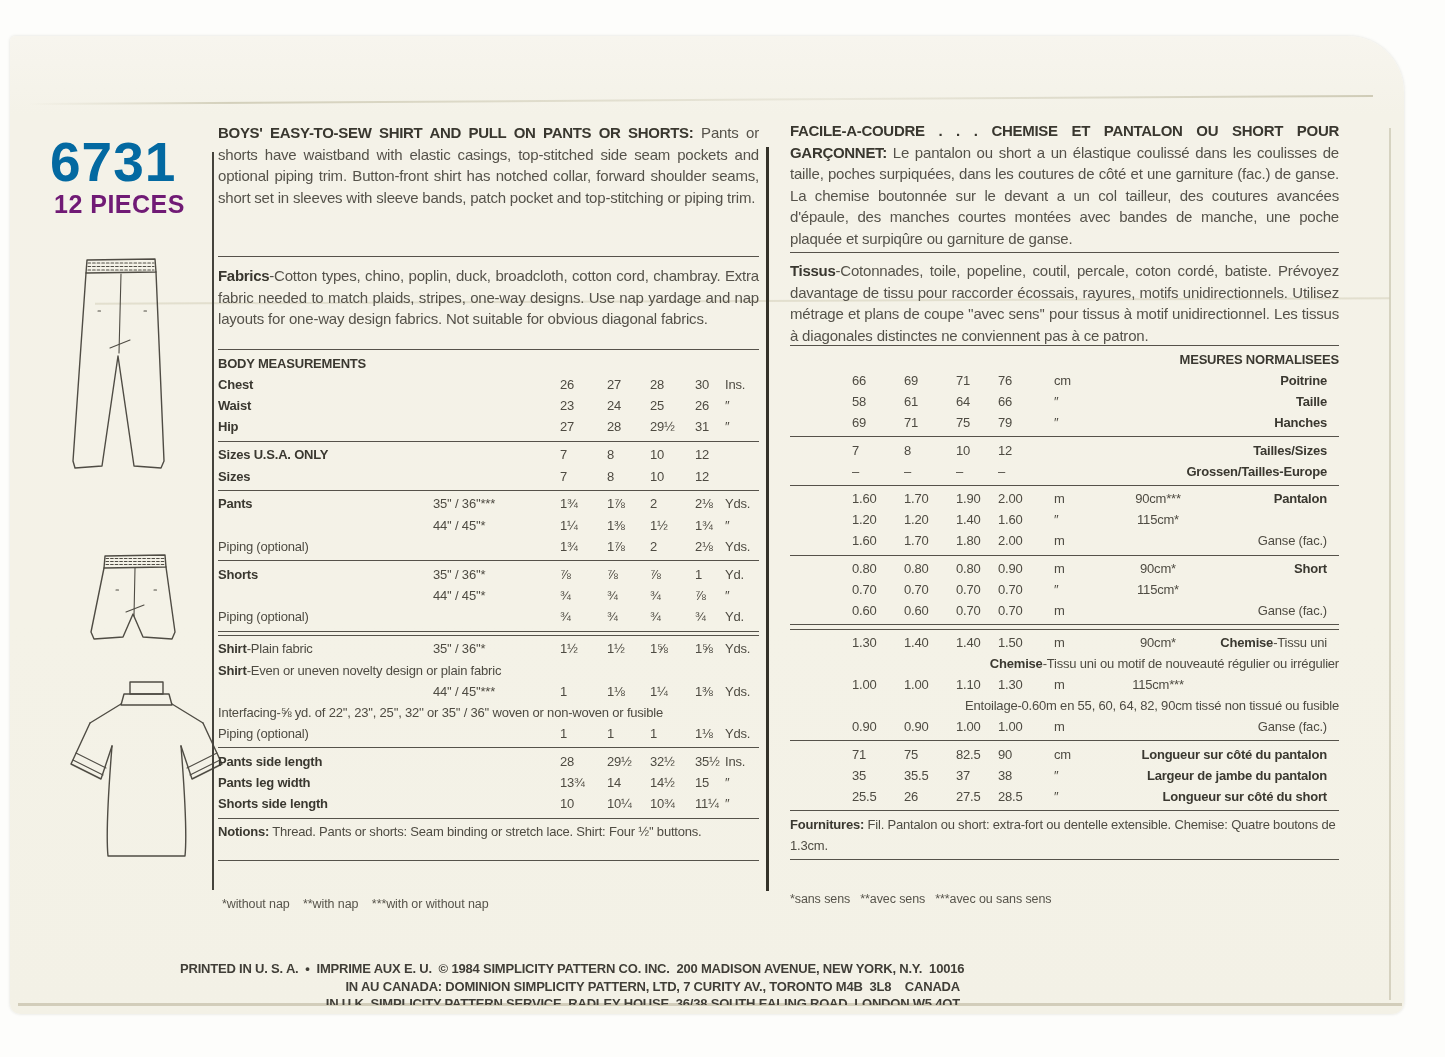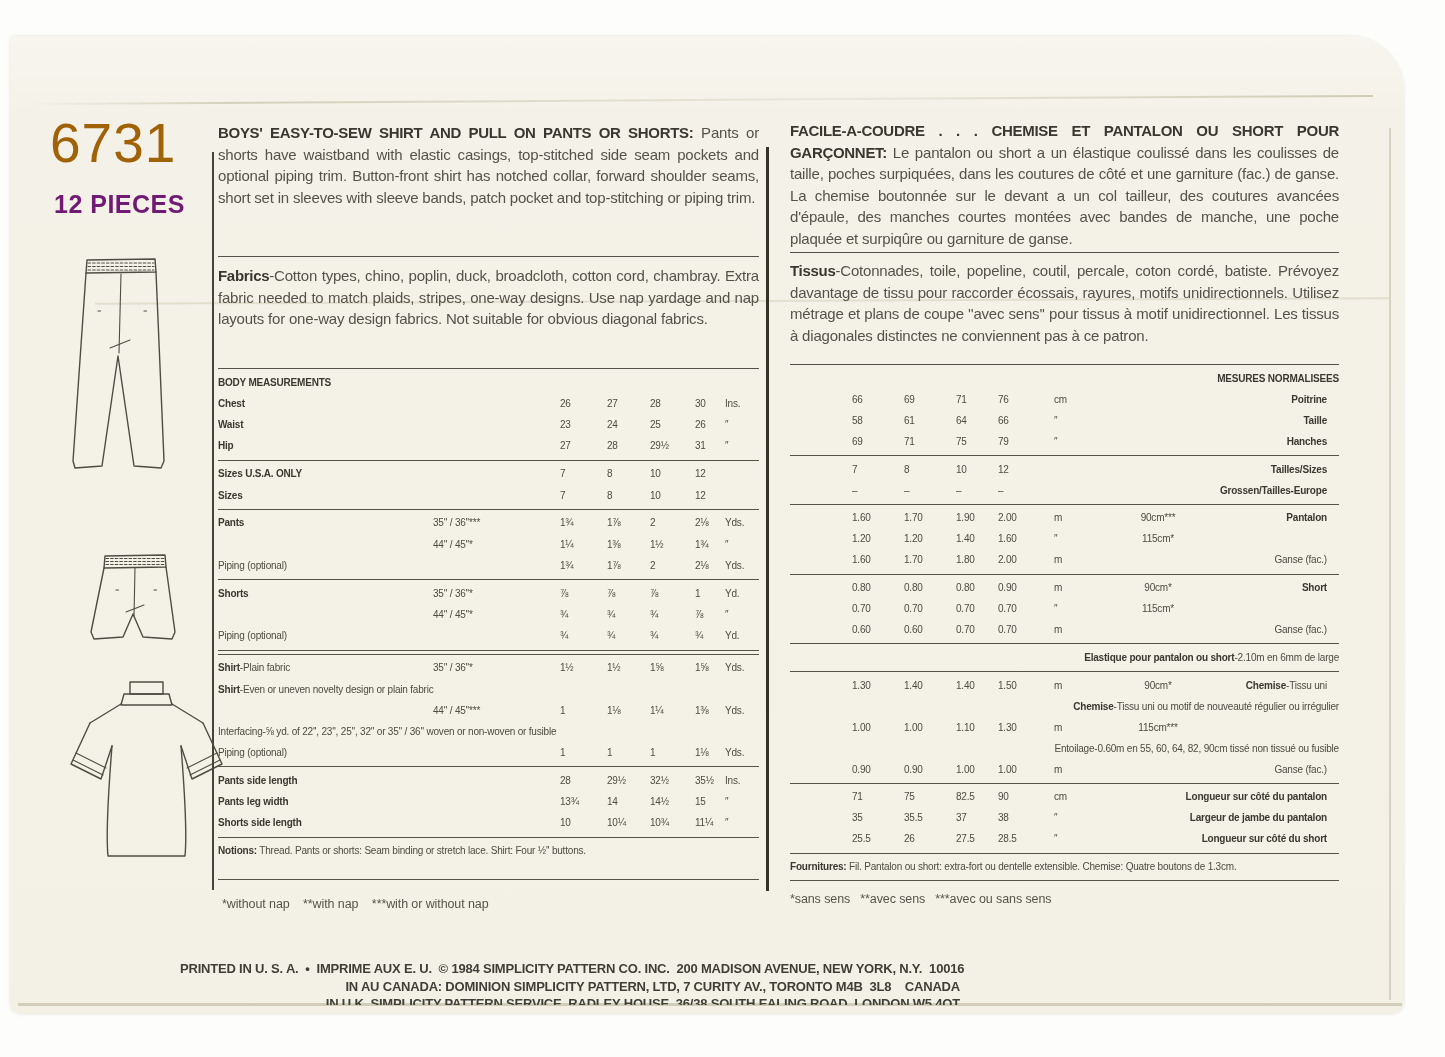--- a/index.html
+++ b/index.html
@@ -16,32 +16,32 @@
     border-radius:5px 56px 12px 10px;
     box-shadow:0 0 3px rgba(90,88,70,.18);
   }
   .crease{position:absolute;}
   #crease-top{left:28px;top:99px;width:1345px;height:2px;transform:rotate(-.35deg);
     background:linear-gradient(90deg,rgba(208,204,182,0),rgba(203,199,176,.8) 15%,rgba(210,206,186,.3) 60%,rgba(198,194,170,.8));}
   #crease-mid{left:95px;top:300px;width:1295px;height:1.5px;background:rgba(216,212,192,.65);transform:rotate(-.25deg);}
   #crease-bottom{left:18px;top:1003px;width:1384px;height:2.5px;background:rgba(203,199,178,.85);}
   #edge-right{left:1389px;top:128px;width:2px;height:872px;background:rgba(206,202,182,.8);}
 
-  .pattern-number{left:50px;top:111px;font-size:55px;font-weight:400;letter-spacing:1px;color:#a16207;}
+  .pattern-number{left:50px;top:130px;font-size:55px;font-weight:700;letter-spacing:1px;color:#0369a1;}
   .pieces{left:54px;top:190px;font-size:25px;font-weight:600;letter-spacing:.5px;color:#701a75;}
 
   .vl{position:absolute;background:#45433c;}
   #vl-left{left:212px;top:152px;width:1.7px;height:738px;}
   #vl-mid{left:766px;top:147px;width:2.6px;height:744px;background:#343229;}
 
   .desc{font-size:15px;line-height:21.5px;text-align:justify;color:#55524a;letter-spacing:-.2px;}
   .desc .b{font-weight:700;color:#39372f;letter-spacing:-.3px;}
   .hr{border-top:1.7px solid #55524a;}
 
-  .tbl{font-size:10px;color:#4e4b42;letter-spacing:-.2px;margin-top:19px;}
+  .tbl{font-size:13px;color:#4e4b42;letter-spacing:-.2px;}
   .tbl .b{font-weight:700;color:#3a3830;}
   .trow{position:relative;height:21.2px;line-height:21.2px;white-space:nowrap;}
   .fr .trow{height:21px;line-height:21px;}
   .rule{border-top:1.6px solid #55524a;margin:3.2px 0 2.6px 0;}
   .hd{font-weight:700;color:#3a3830;}
   .fhead{text-align:right;}
   .ffull{text-align:right;}
   .fpar{height:auto !important;white-space:normal;line-height:21px;}
   .en .wcol{position:absolute;left:215px;}
   .en .v0{position:absolute;left:342px;}
@@ -268,21 +268,20 @@
     </div>
     <div class="trow frow">
       <span class="fv0">0.60</span>
       <span class="fv1">0.60</span>
       <span class="fv2">0.70</span>
       <span class="fv3">0.70</span>
       <span class="fu">m</span>
       <span class="flab"><span>Ganse (fac.)</span></span>
     </div>
     <div class="rule"></div>
-    <div class="trow ffull"><span class="b">Elastique pour pantalon ou short</span><span>-2.10m en 6mm de large</span></div>
     <div class="rule"></div>
     <div class="trow frow">
       <span class="fv0">1.30</span>
       <span class="fv1">1.40</span>
       <span class="fv2">1.40</span>
       <span class="fv3">1.50</span>
       <span class="fu">m</span>
       <span class="fw">90cm*</span>
       <span class="flab"><span class="b">Chemise</span><span>-Tissu uni</span></span>
     </div>

